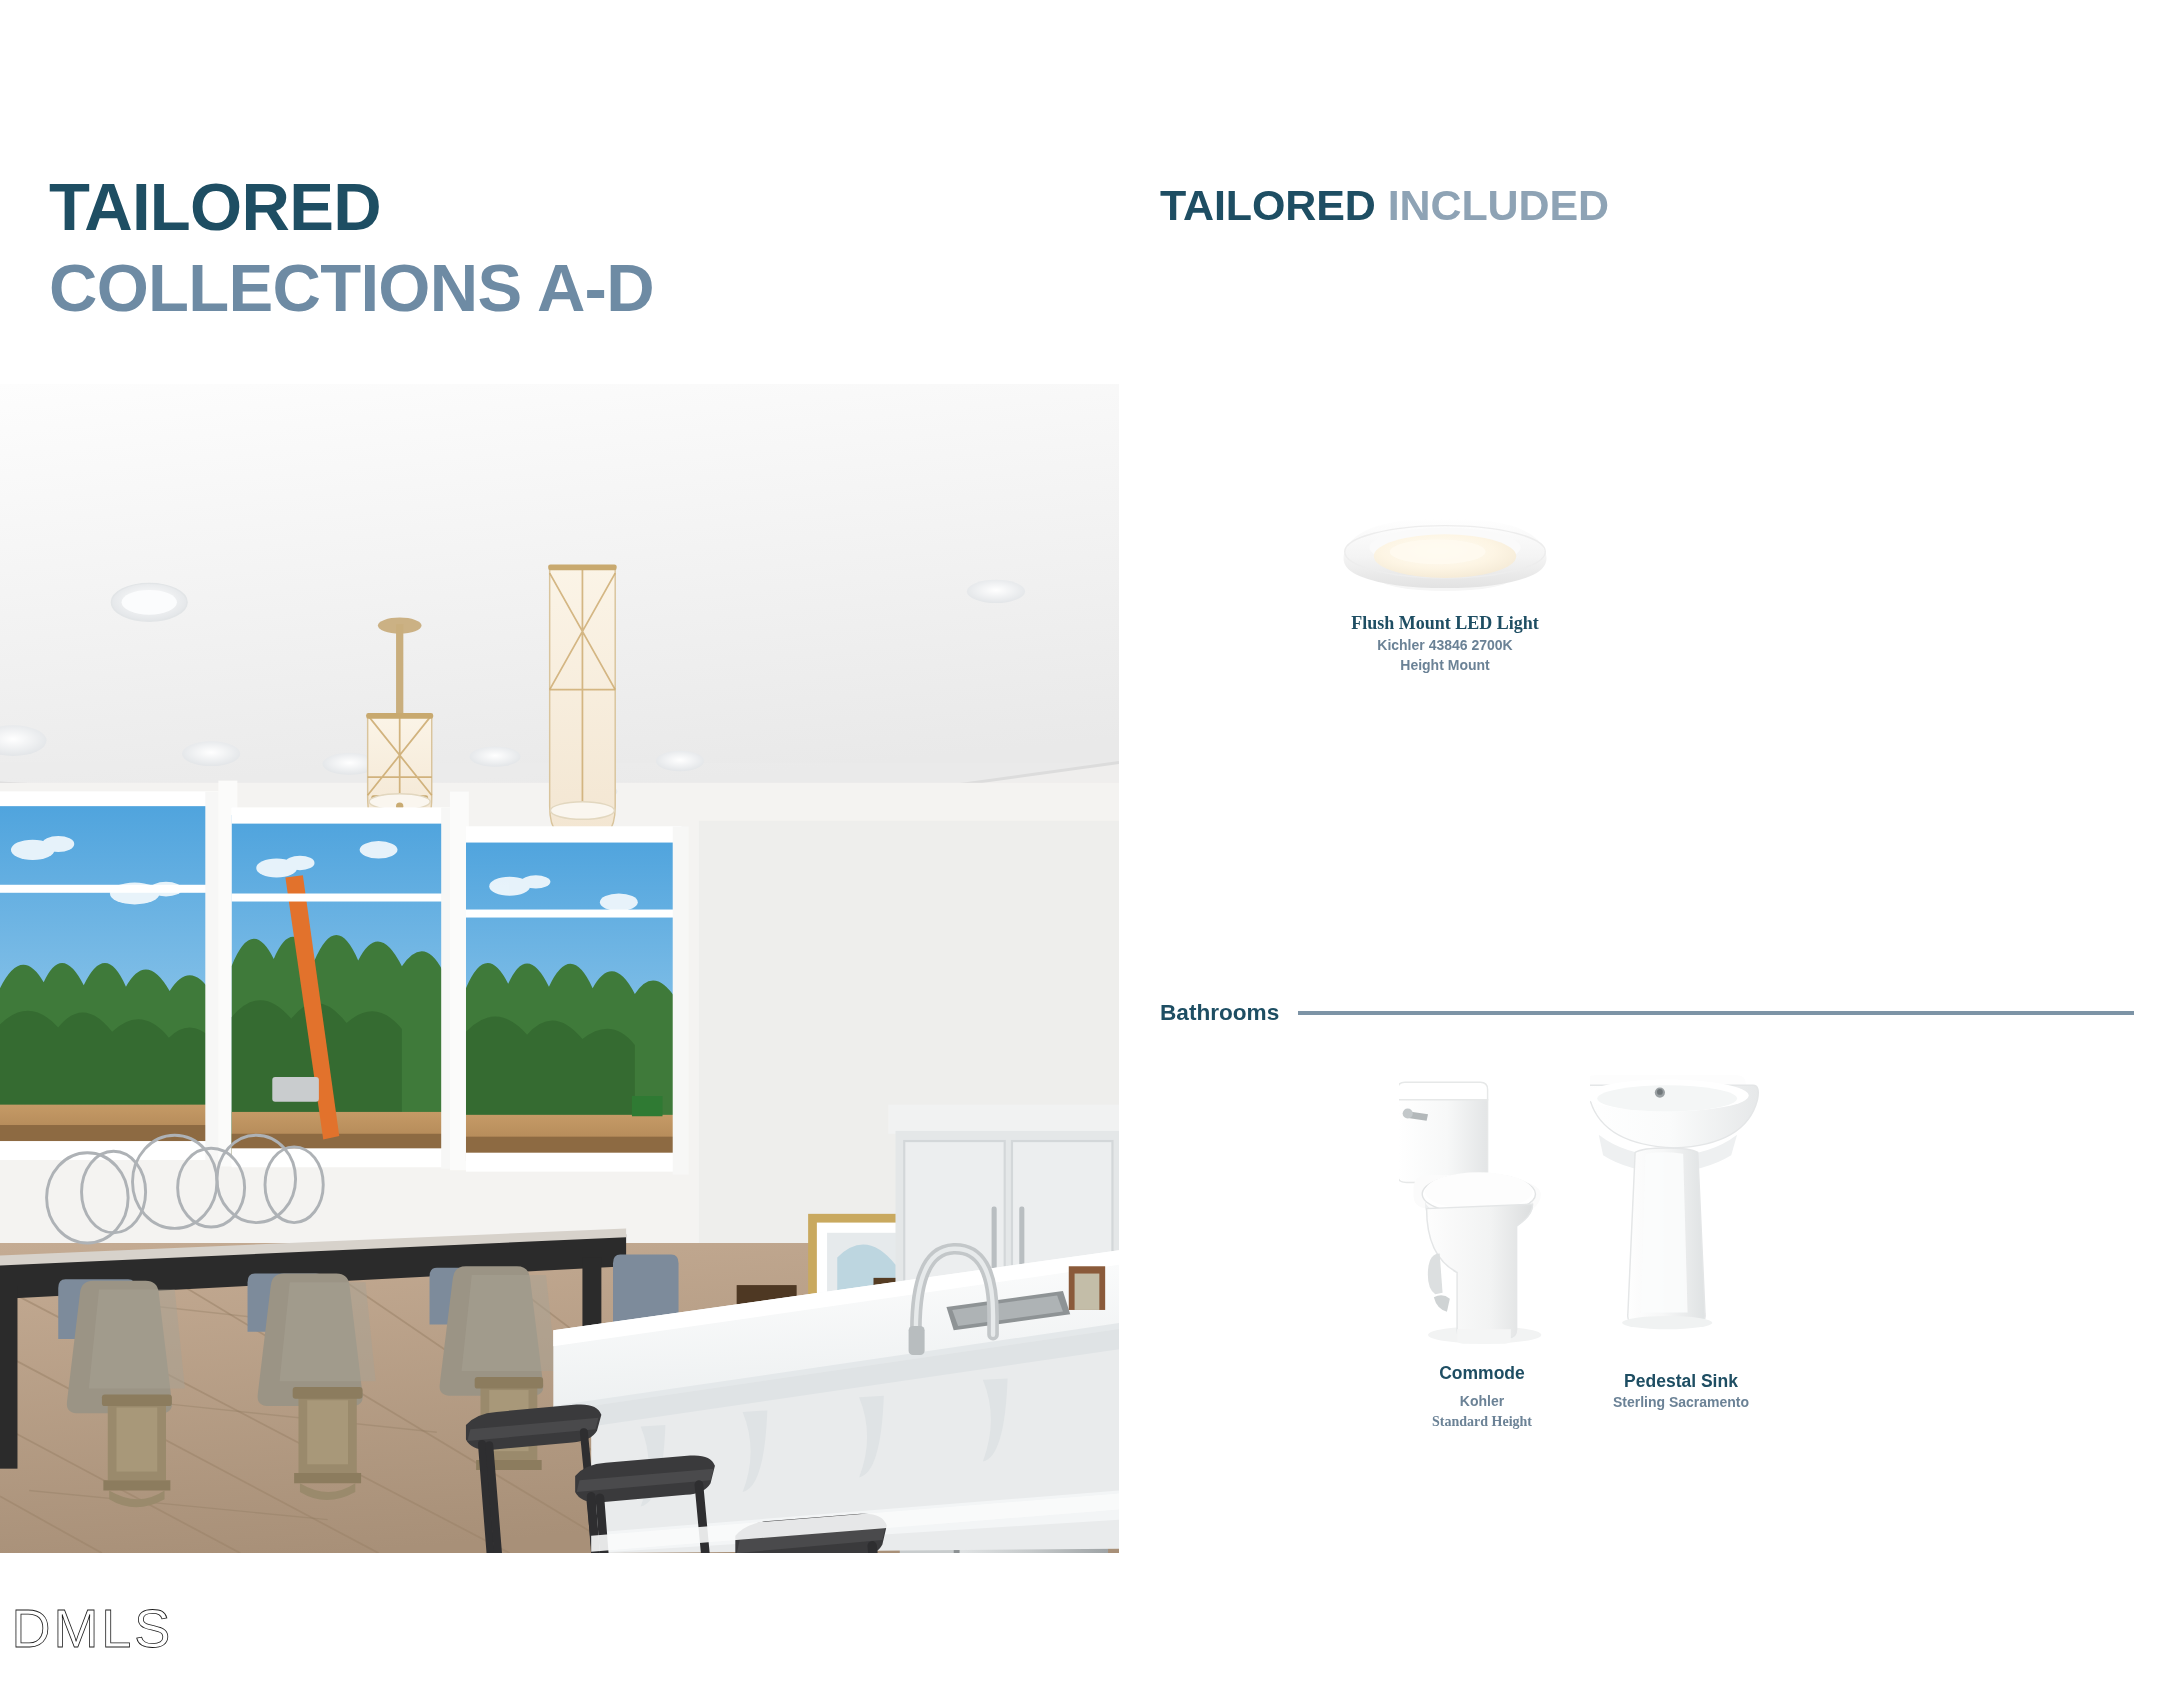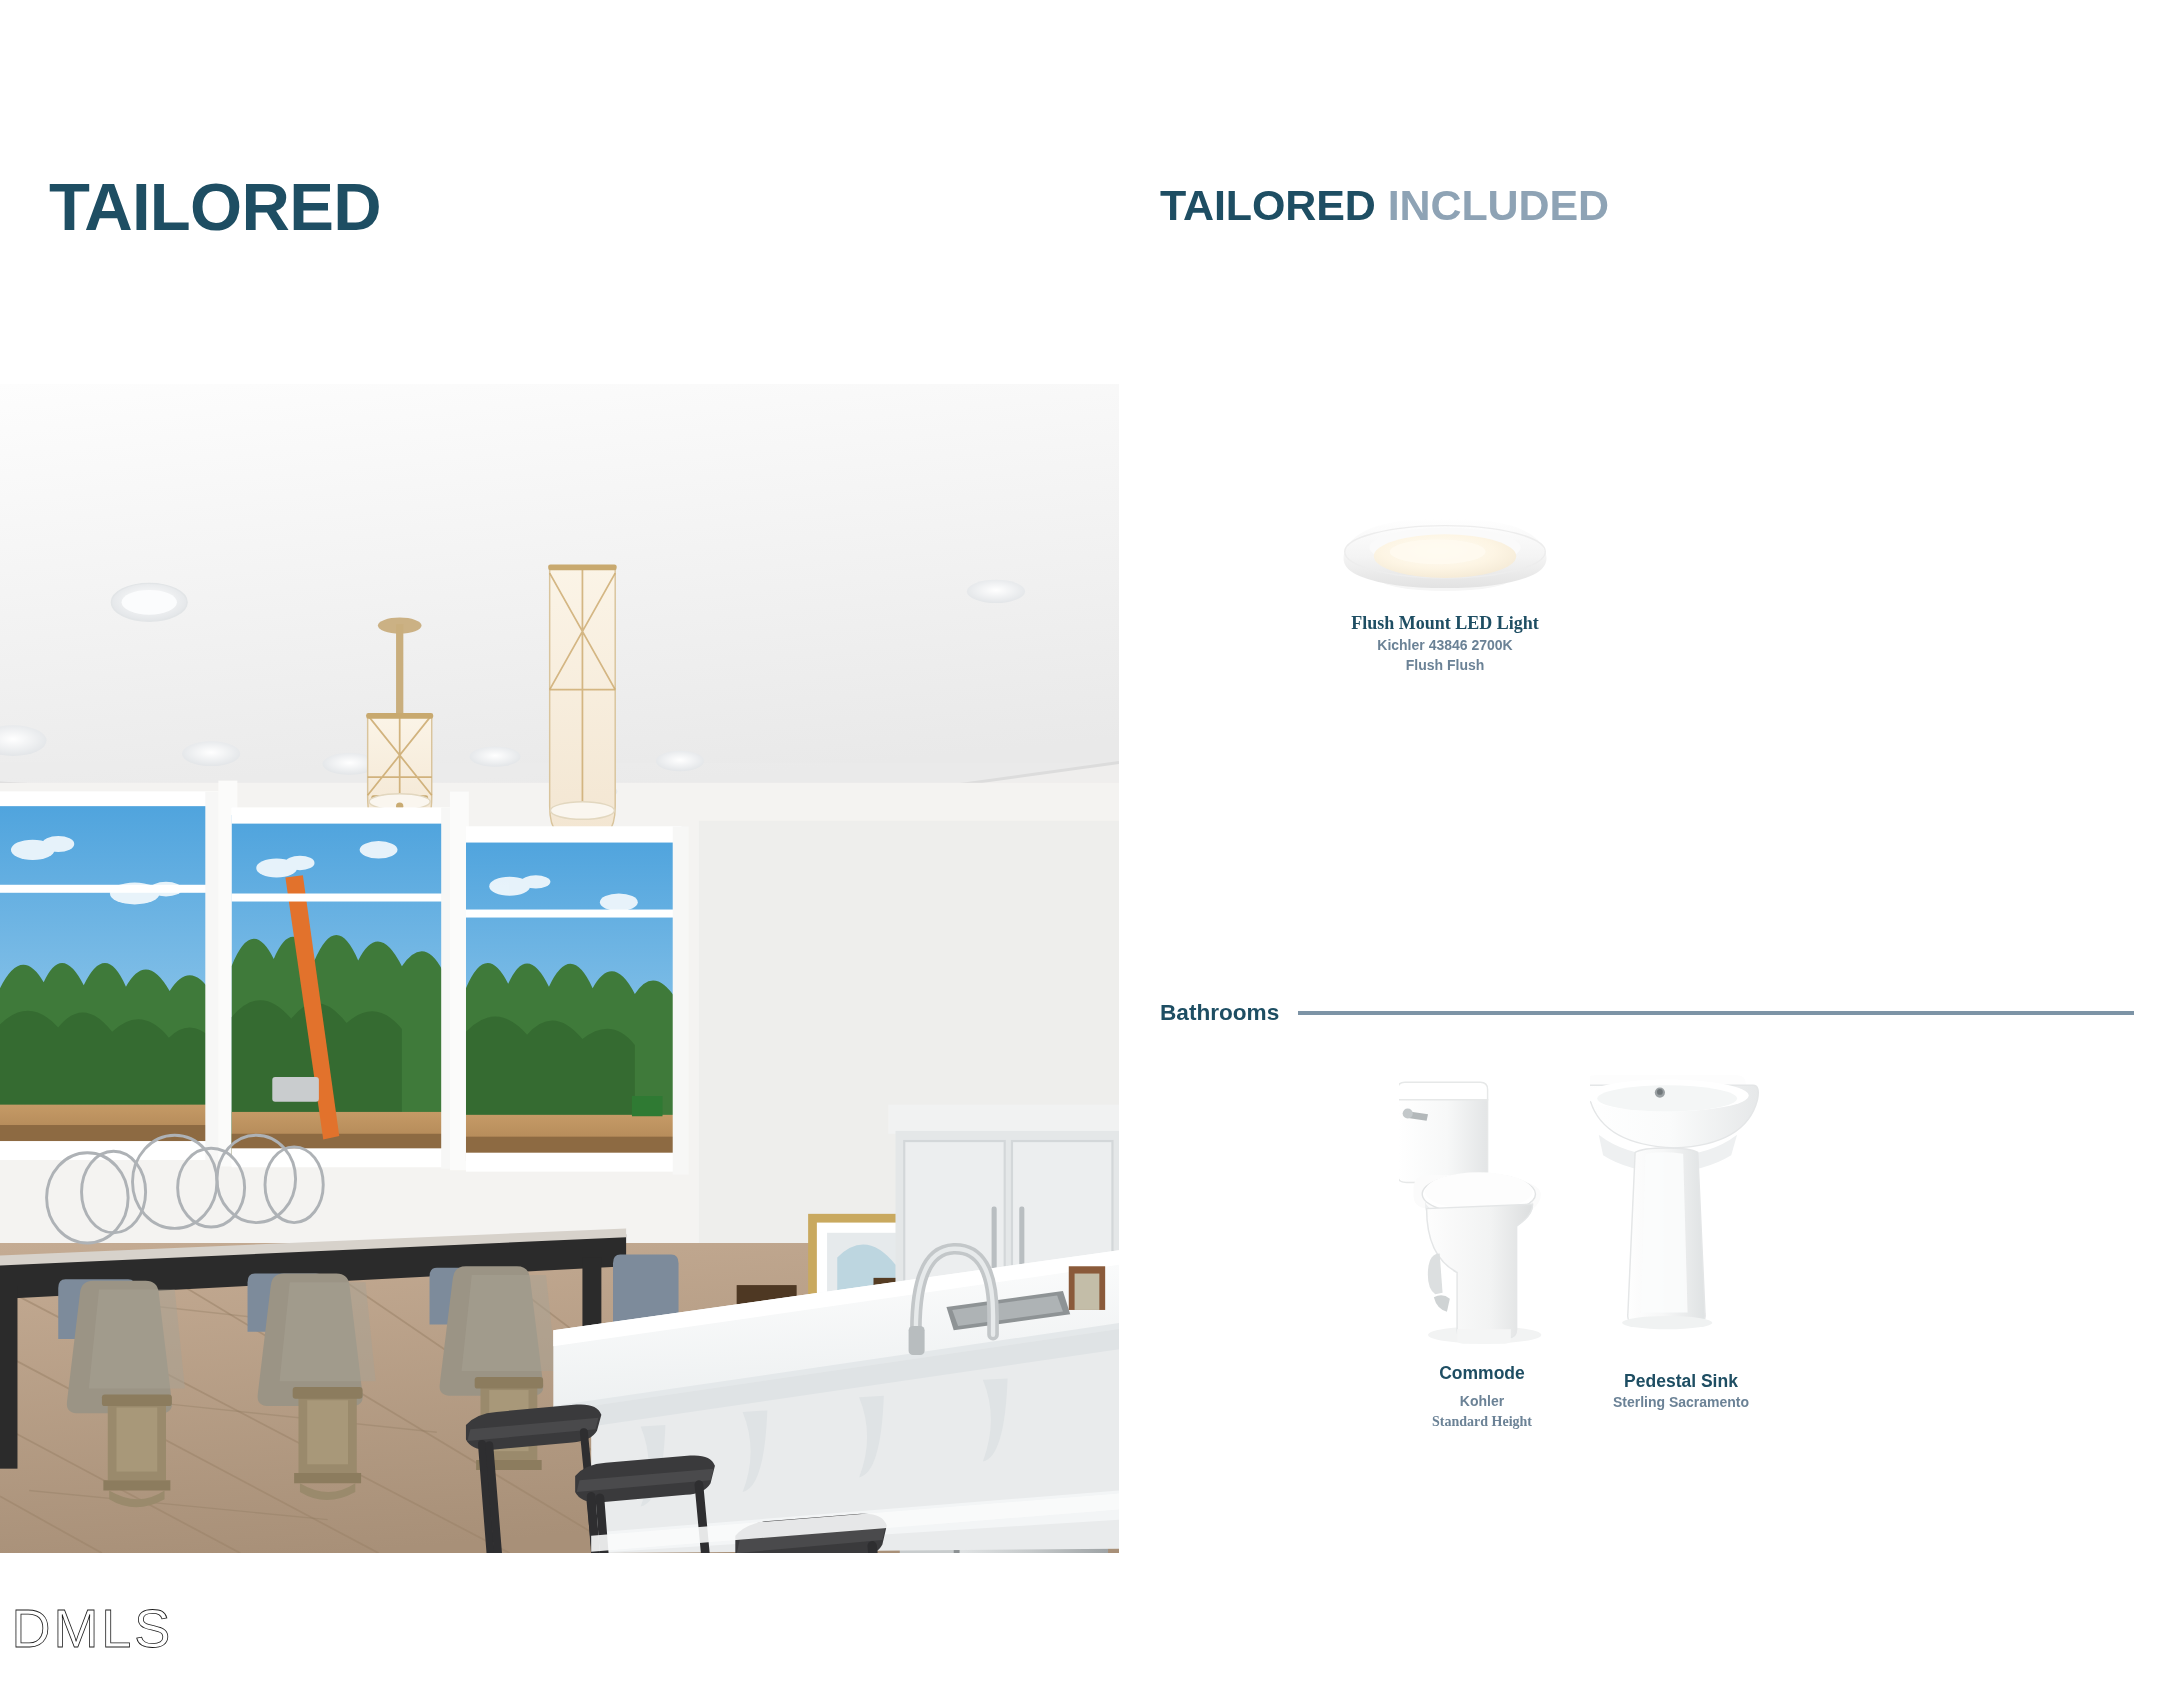--- a/index.html
+++ b/index.html
@@ -53,20 +53,21 @@
        font-family:"Liberation Sans",sans-serif;font-size:54px;font-weight:300;
        letter-spacing:2.9px;color:#9fa0a1;
        -webkit-text-stroke:0.7px #111;}
   .footer-logo span{color:transparent;-webkit-text-stroke:0.8px #1a1a1a;}
 </style>
 </head>
 <body>
 
 <div class="title-block">
   <div class="title-l1">TAILORED</div>
+  <div class="title-l2">COLLECTIONS A-D</div>
 </div>
 
 <div class="photo">
 <svg viewBox="0 0 1537 1606" preserveAspectRatio="xMidYMid slice">
   <defs>
     <linearGradient id="ceil" x1="0" y1="0" x2="0.25" y2="1">
       <stop offset="0" stop-color="#fdfdfd"></stop>
           <stop offset="1" stop-color="#e9e9e9"></stop>
     </linearGradient>
     <linearGradient id="sky" x1="0" y1="0" x2="0" y2="1">
@@ -441,21 +442,21 @@
         <ellipse cx="150" cy="110" rx="92" ry="18" fill="#f6f6f6"></ellipse>
         <path d="M150 28 q-122 0 -138 46 q-8 22 22 34 q40 16 116 16 q76 0 116 -16 q30 -12 22 -34 q-16 -46 -138 -46 Z" fill="url(#rim)"></path>
         <ellipse cx="150" cy="74" rx="138" ry="36" fill="none" stroke="#ededed" stroke-width="2"></ellipse>
         <ellipse cx="150" cy="68" rx="104" ry="27" fill="#fafafa"></ellipse>
         <ellipse cx="150" cy="80" rx="98" ry="30" fill="url(#lens)"></ellipse>
         <ellipse cx="140" cy="74" rx="66" ry="17" fill="#fffaf0" opacity=".85"></ellipse>
       </svg>
     </div>
     <div class="p-name">Flush Mount LED Light</div>
     <div class="p-sub">Kichler 43846 2700K</div>
-    <div class="p-sub">Flush Flush</div>
+    <div class="p-sub">Height Mount</div>
   </div>
 
   <div class="sec sec-bath">
     <div class="sec-label">Bathrooms</div>
     <div class="sec-rule"></div>
   </div>
 
   <div class="tile tile-sink">
     <div class="art">
       <svg width="182" height="306" viewBox="0 0 250 420">

